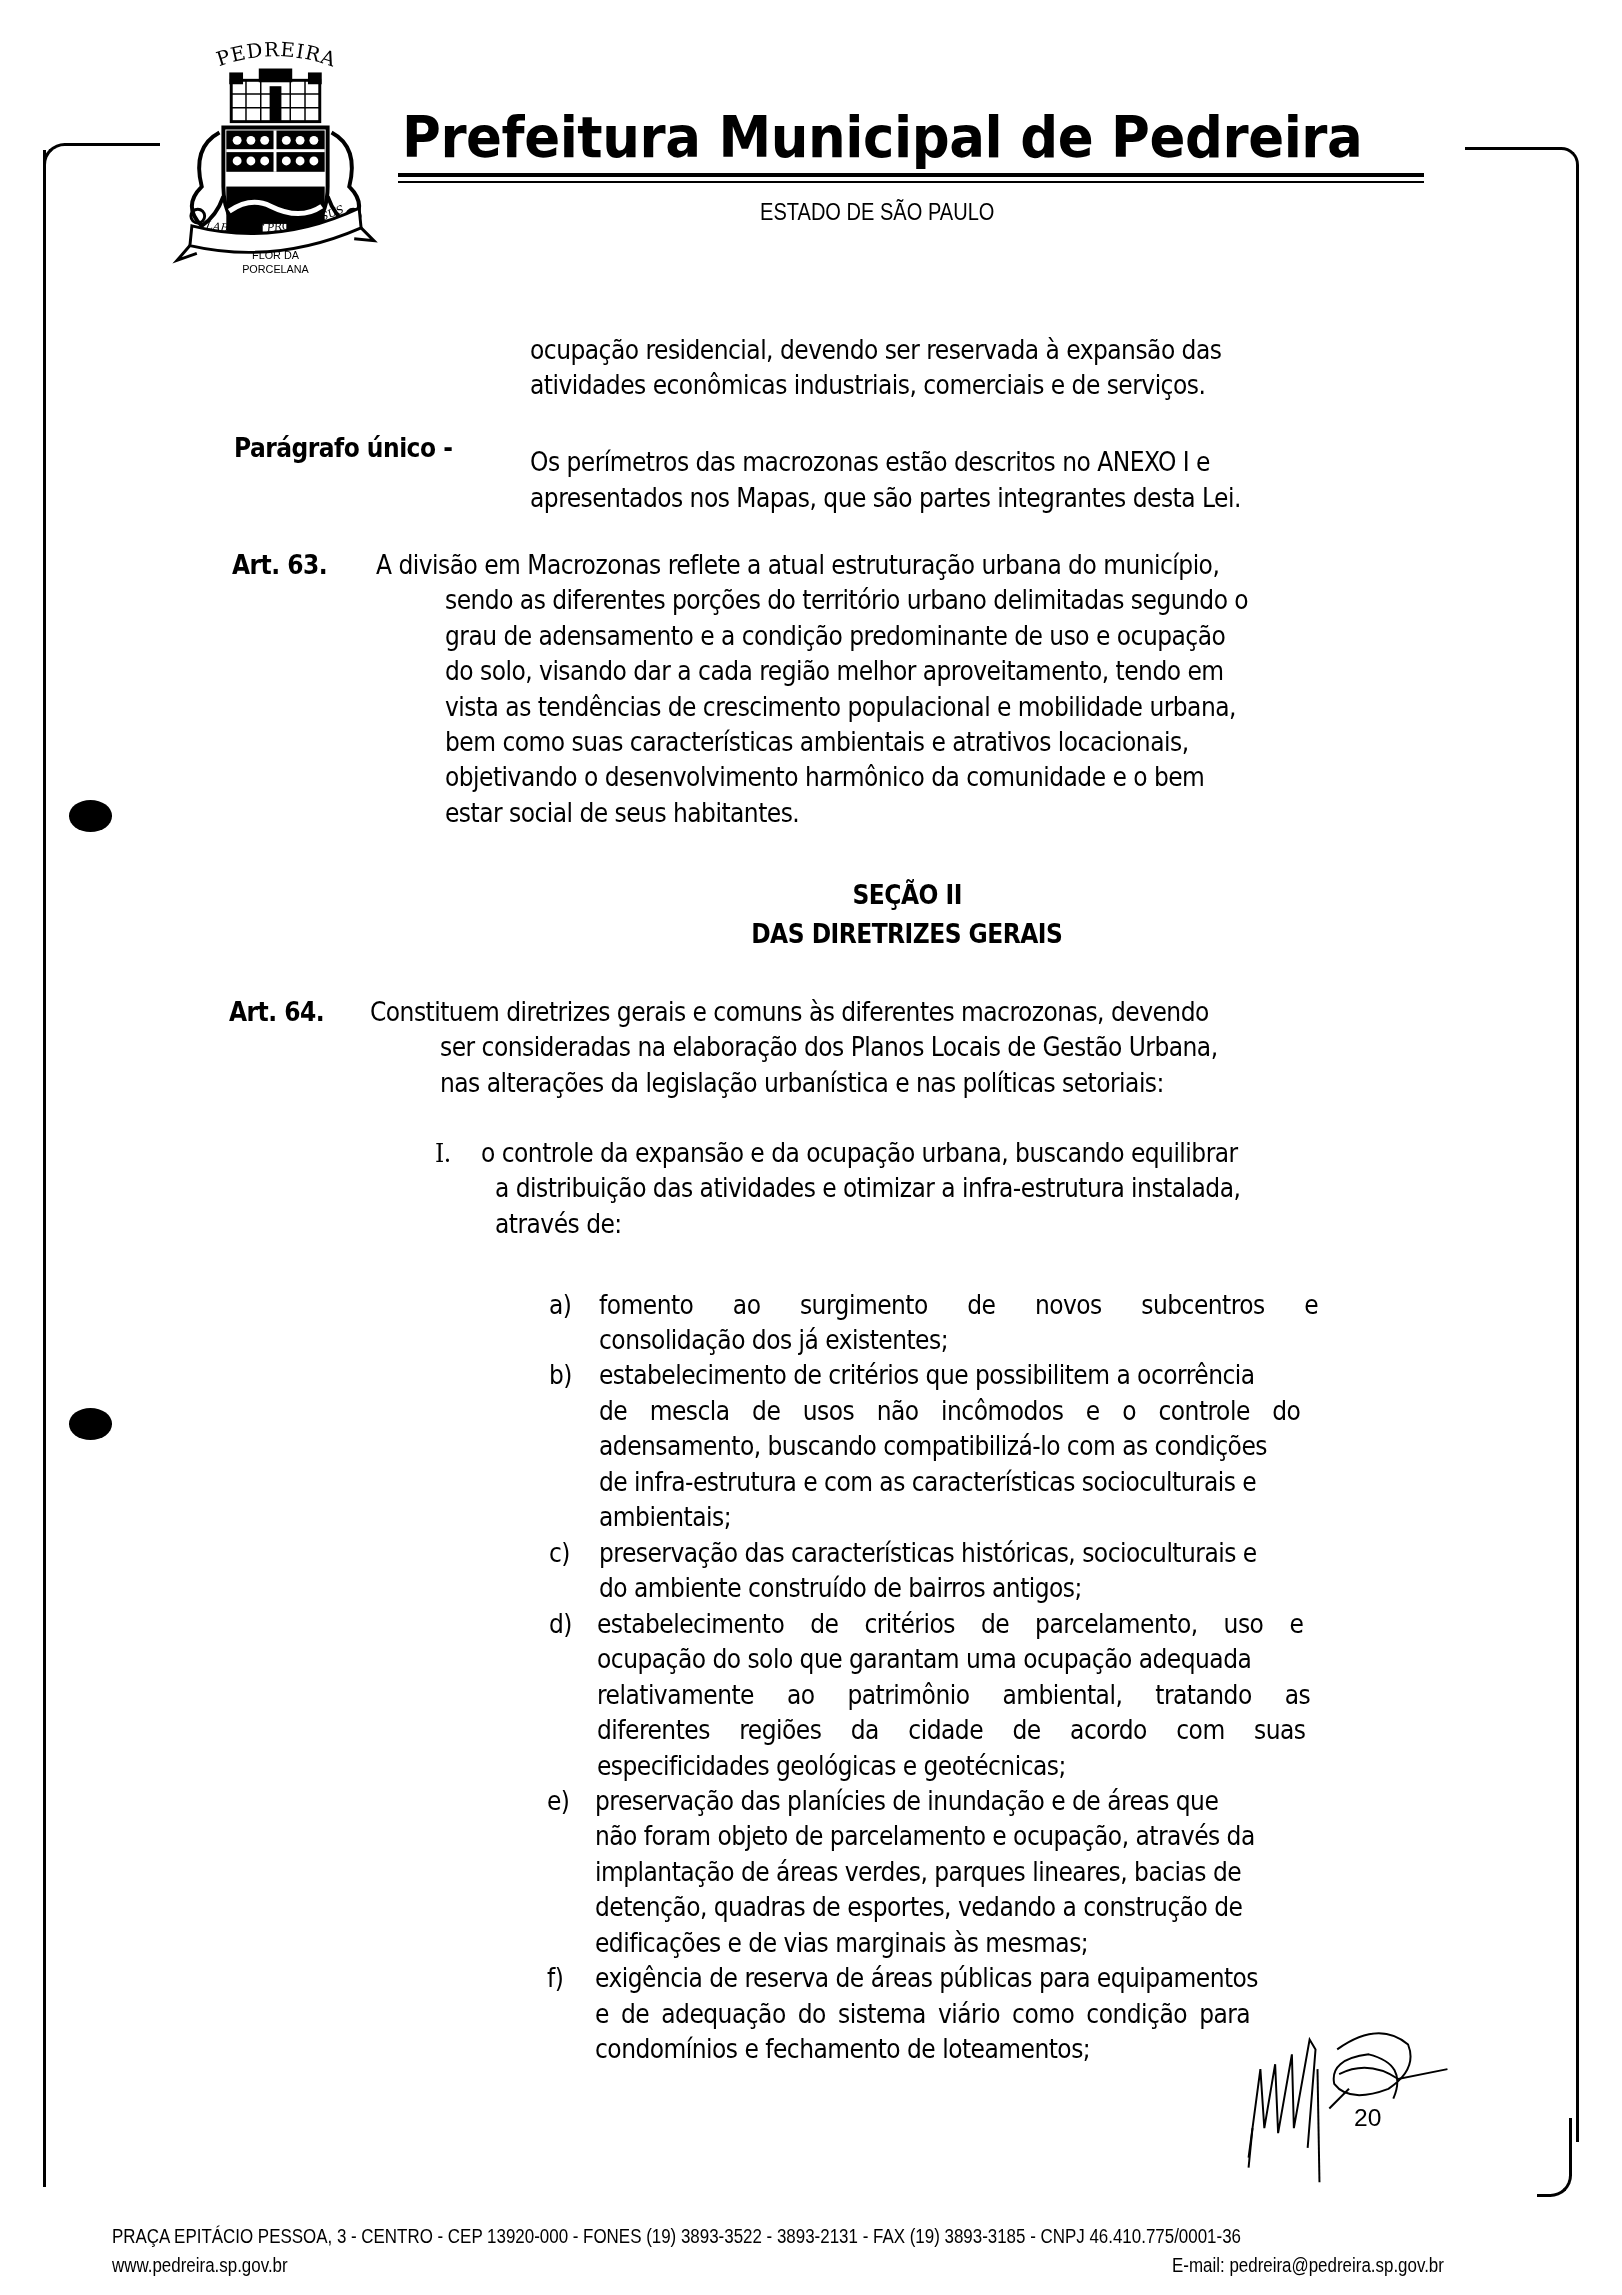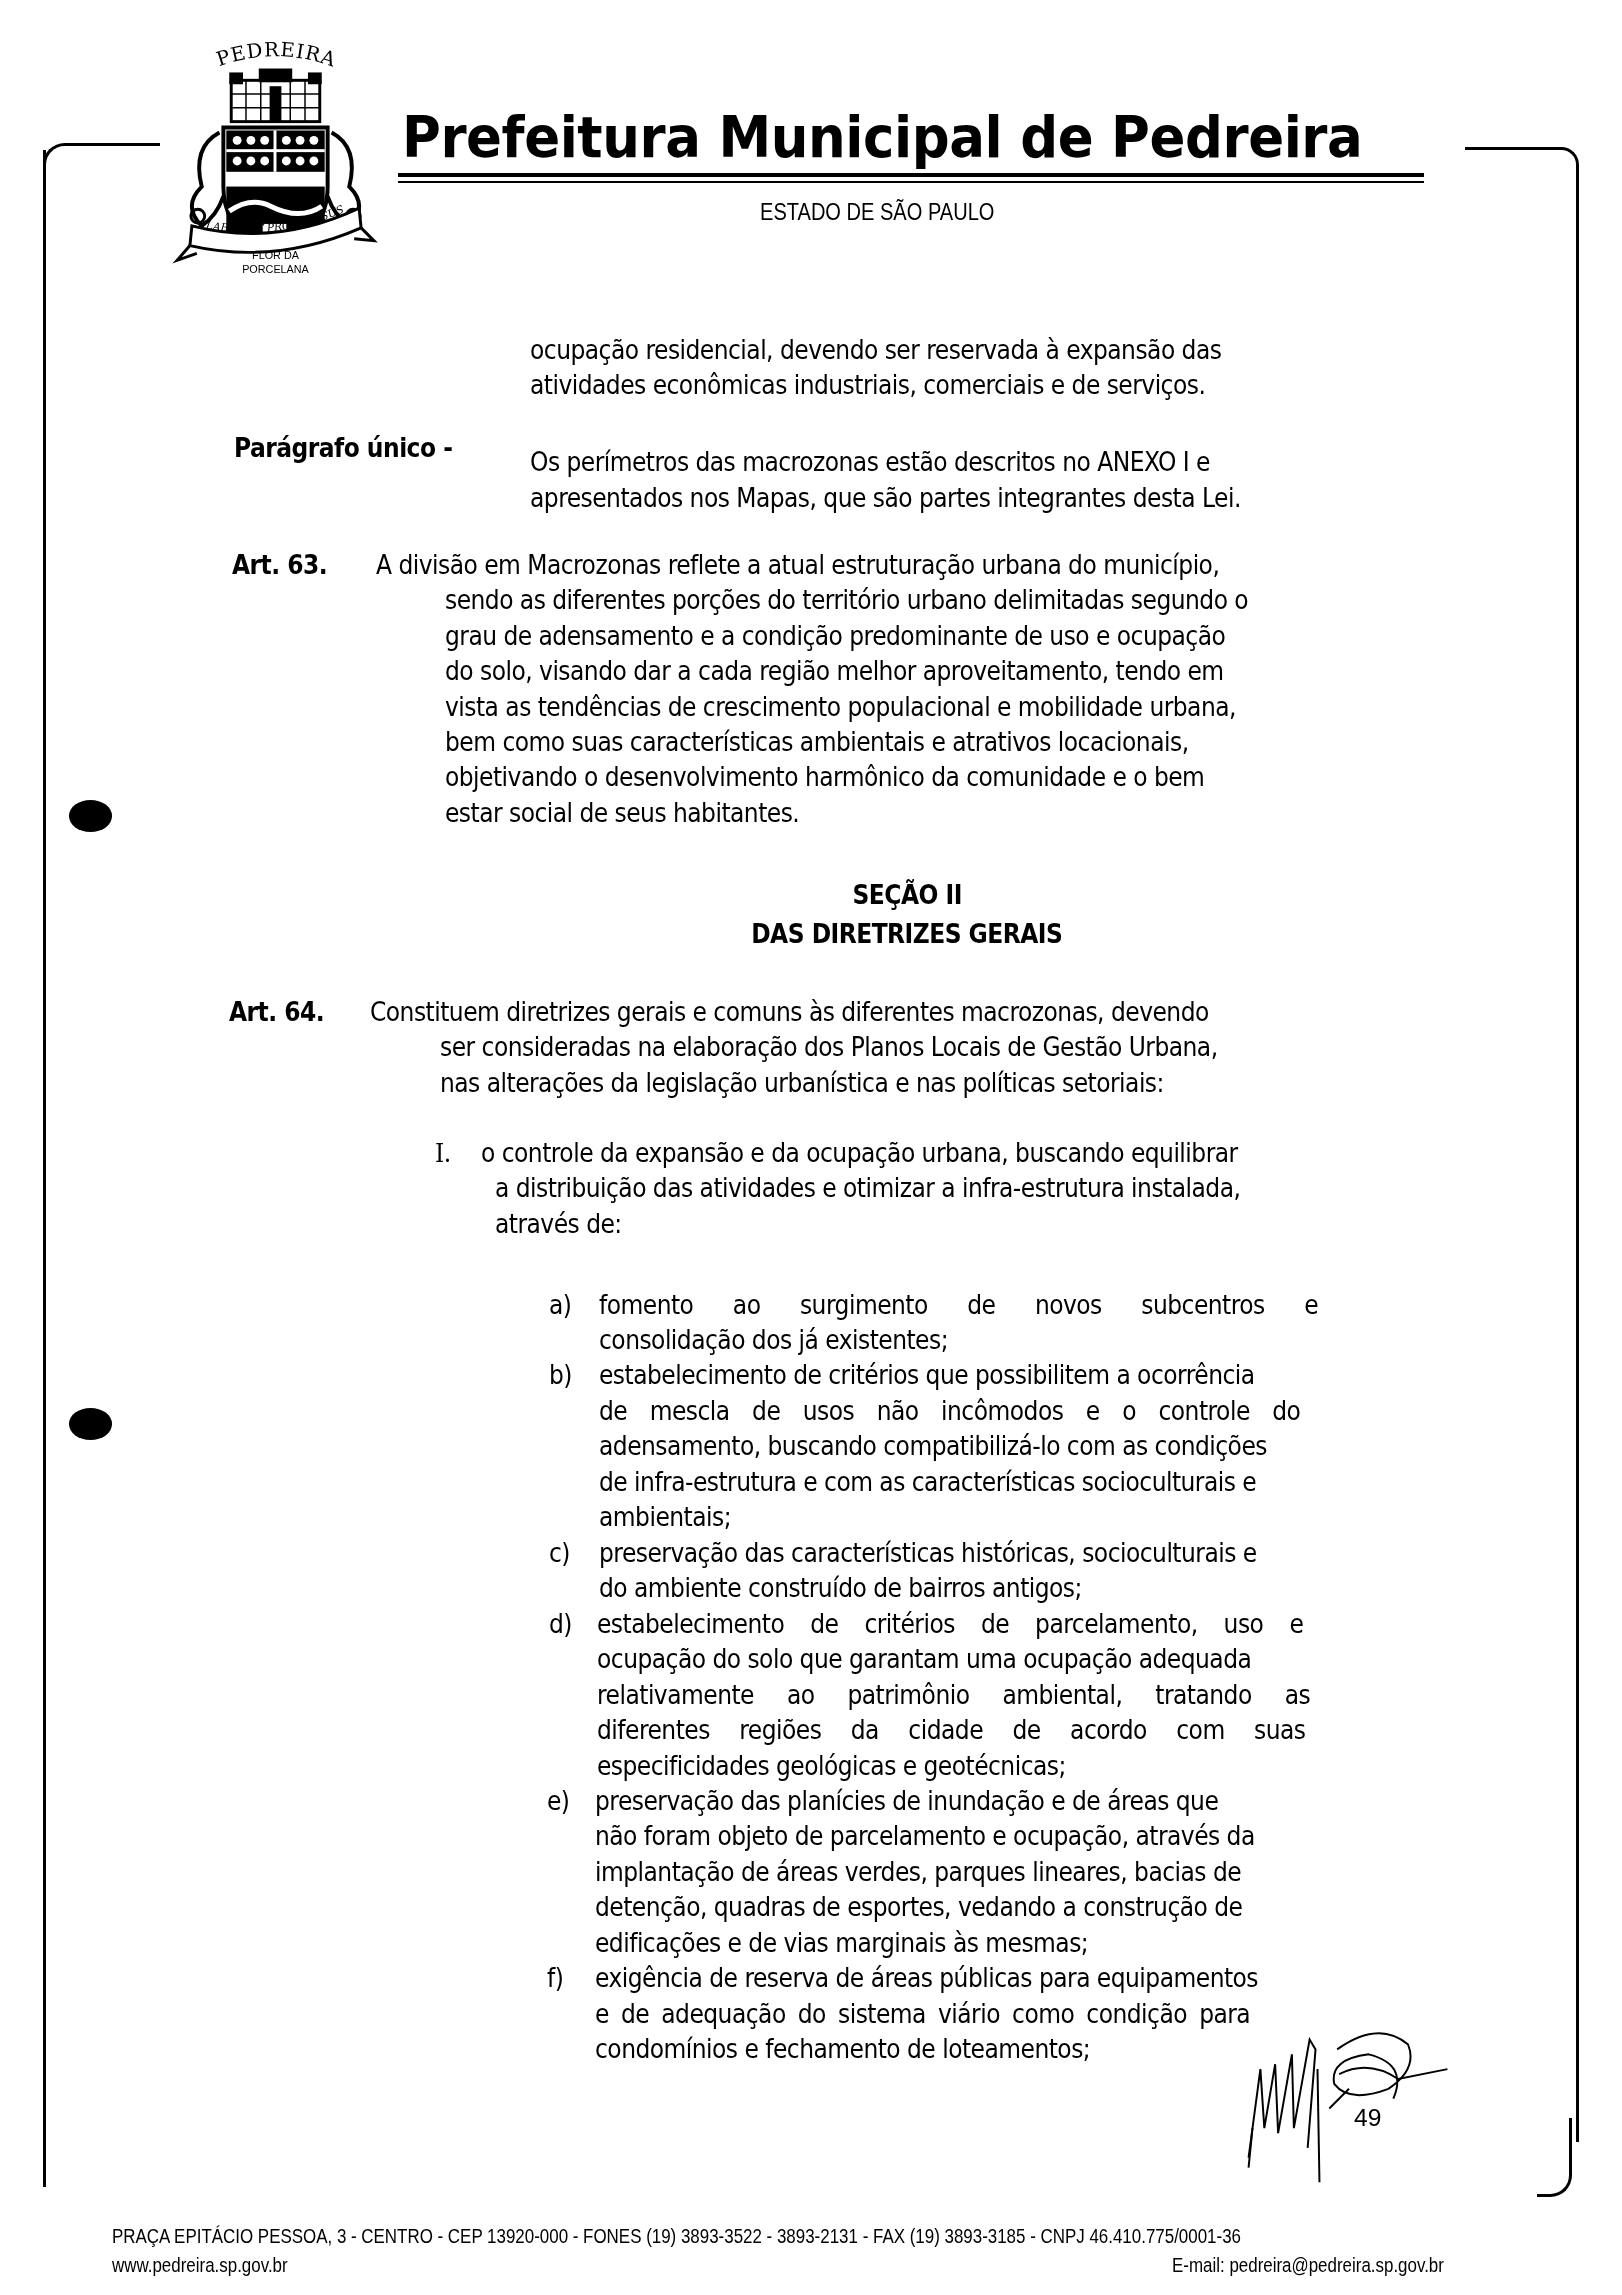--- a/index.html
+++ b/index.html
@@ -189,18 +189,18 @@
 <svg class="abs" style="left:1221px; top:2010px;" width="256" height="197" viewBox="0 0 260 200">
   <g fill="none" stroke="#000" stroke-width="2">
     <path d="M 28 150 L 40 60 L 44 120 L 55 55 L 58 125 L 72 45 L 74 120 L 90 30 L 96 40 L 88 140"></path>
     <path d="M 98 60 L 100 175"></path>
     <path d="M 28 160 L 32 120"></path>
     <path d="M 110 100 L 130 80"></path>
     <path d="M 118 40 Q 160 10 190 35 Q 200 60 170 80 Q 130 95 115 75 Q 110 50 150 45 Q 190 55 175 90"></path>
     <path d="M 120 65 Q 150 50 180 70 L 230 60"></path>
   </g>
 </svg>
-<div class="abs" id="page-number">49</div>
+<div class="abs" id="page-number">20</div>
 
 <div class="abs" id="footer-addr">PRAÇA EPITÁCIO PESSOA, 3 - CENTRO - CEP 13920-000 - FONES (19) 3893-3522 - 3893-2131 - FAX (19) 3893-3185 - CNPJ 46.410.775/0001-36</div>
 <div class="abs" id="footer-web">www.pedreira.sp.gov.br</div>
 <div class="abs" id="footer-email">E-mail: pedreira@pedreira.sp.gov.br</div>
 
 
 </body></html>

